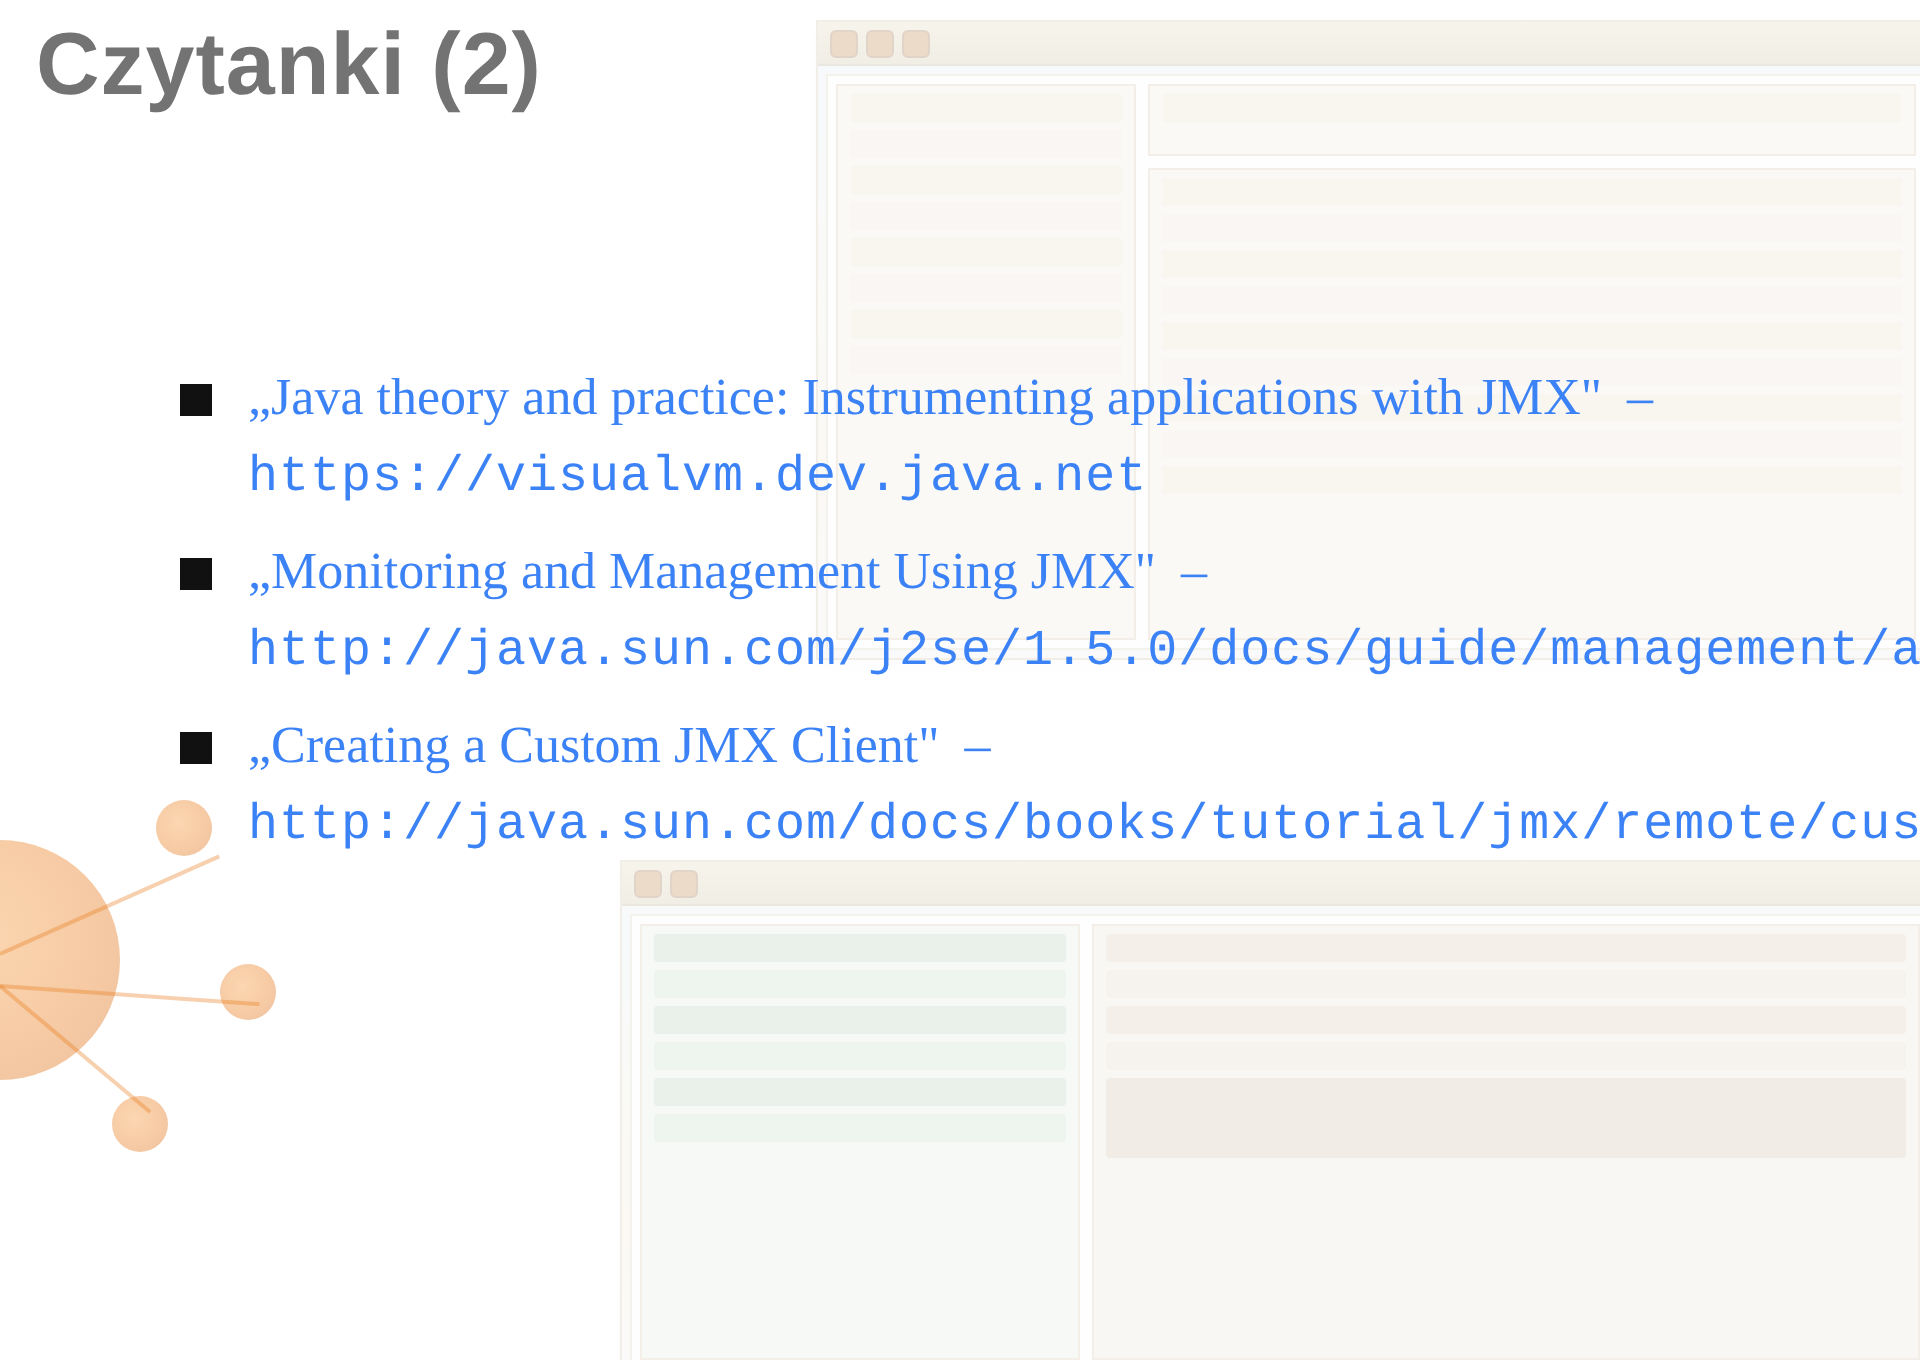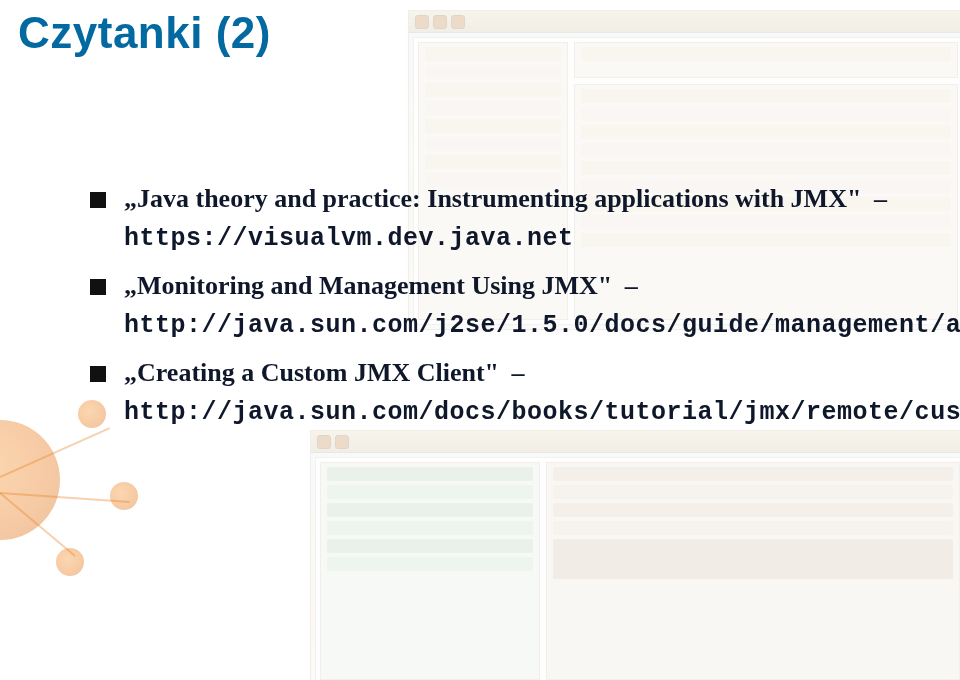--- a/index.html
+++ b/index.html
@@ -79,39 +79,38 @@
     .title-band {
       height: 100px;
       display: flex;
       align-items: flex-start;
       padding: 8px 18px 0 18px;
     }
     .title-text {
       font-family: "Verdana", "Arial Black", Arial, sans-serif;
       font-weight: 700;
       font-size: 44px;
-      color: #0369a1;
+      color: #737373;
       letter-spacing: 0.5px;
     }
 
     .main {
       padding: 80px 60px 0 90px;
     }
     ul.bullets {
       list-style: none;
     }
     ul.bullets > li {
       position: relative;
       font-size: 26px;
       line-height: 1.45;
-      color: #0f172a;
+      color: #3b82f6;
       margin-bottom: 10px;
       padding-left: 34px;
       font-family: Georgia, "Times New Roman", serif;
-      font-weight: bold;
     }
     ul.bullets > li::before {
       content: "";
       position: absolute;
       left: 0;
       top: 0.45em;
       width: 16px;
       height: 16px;
       background: #111;
     }

